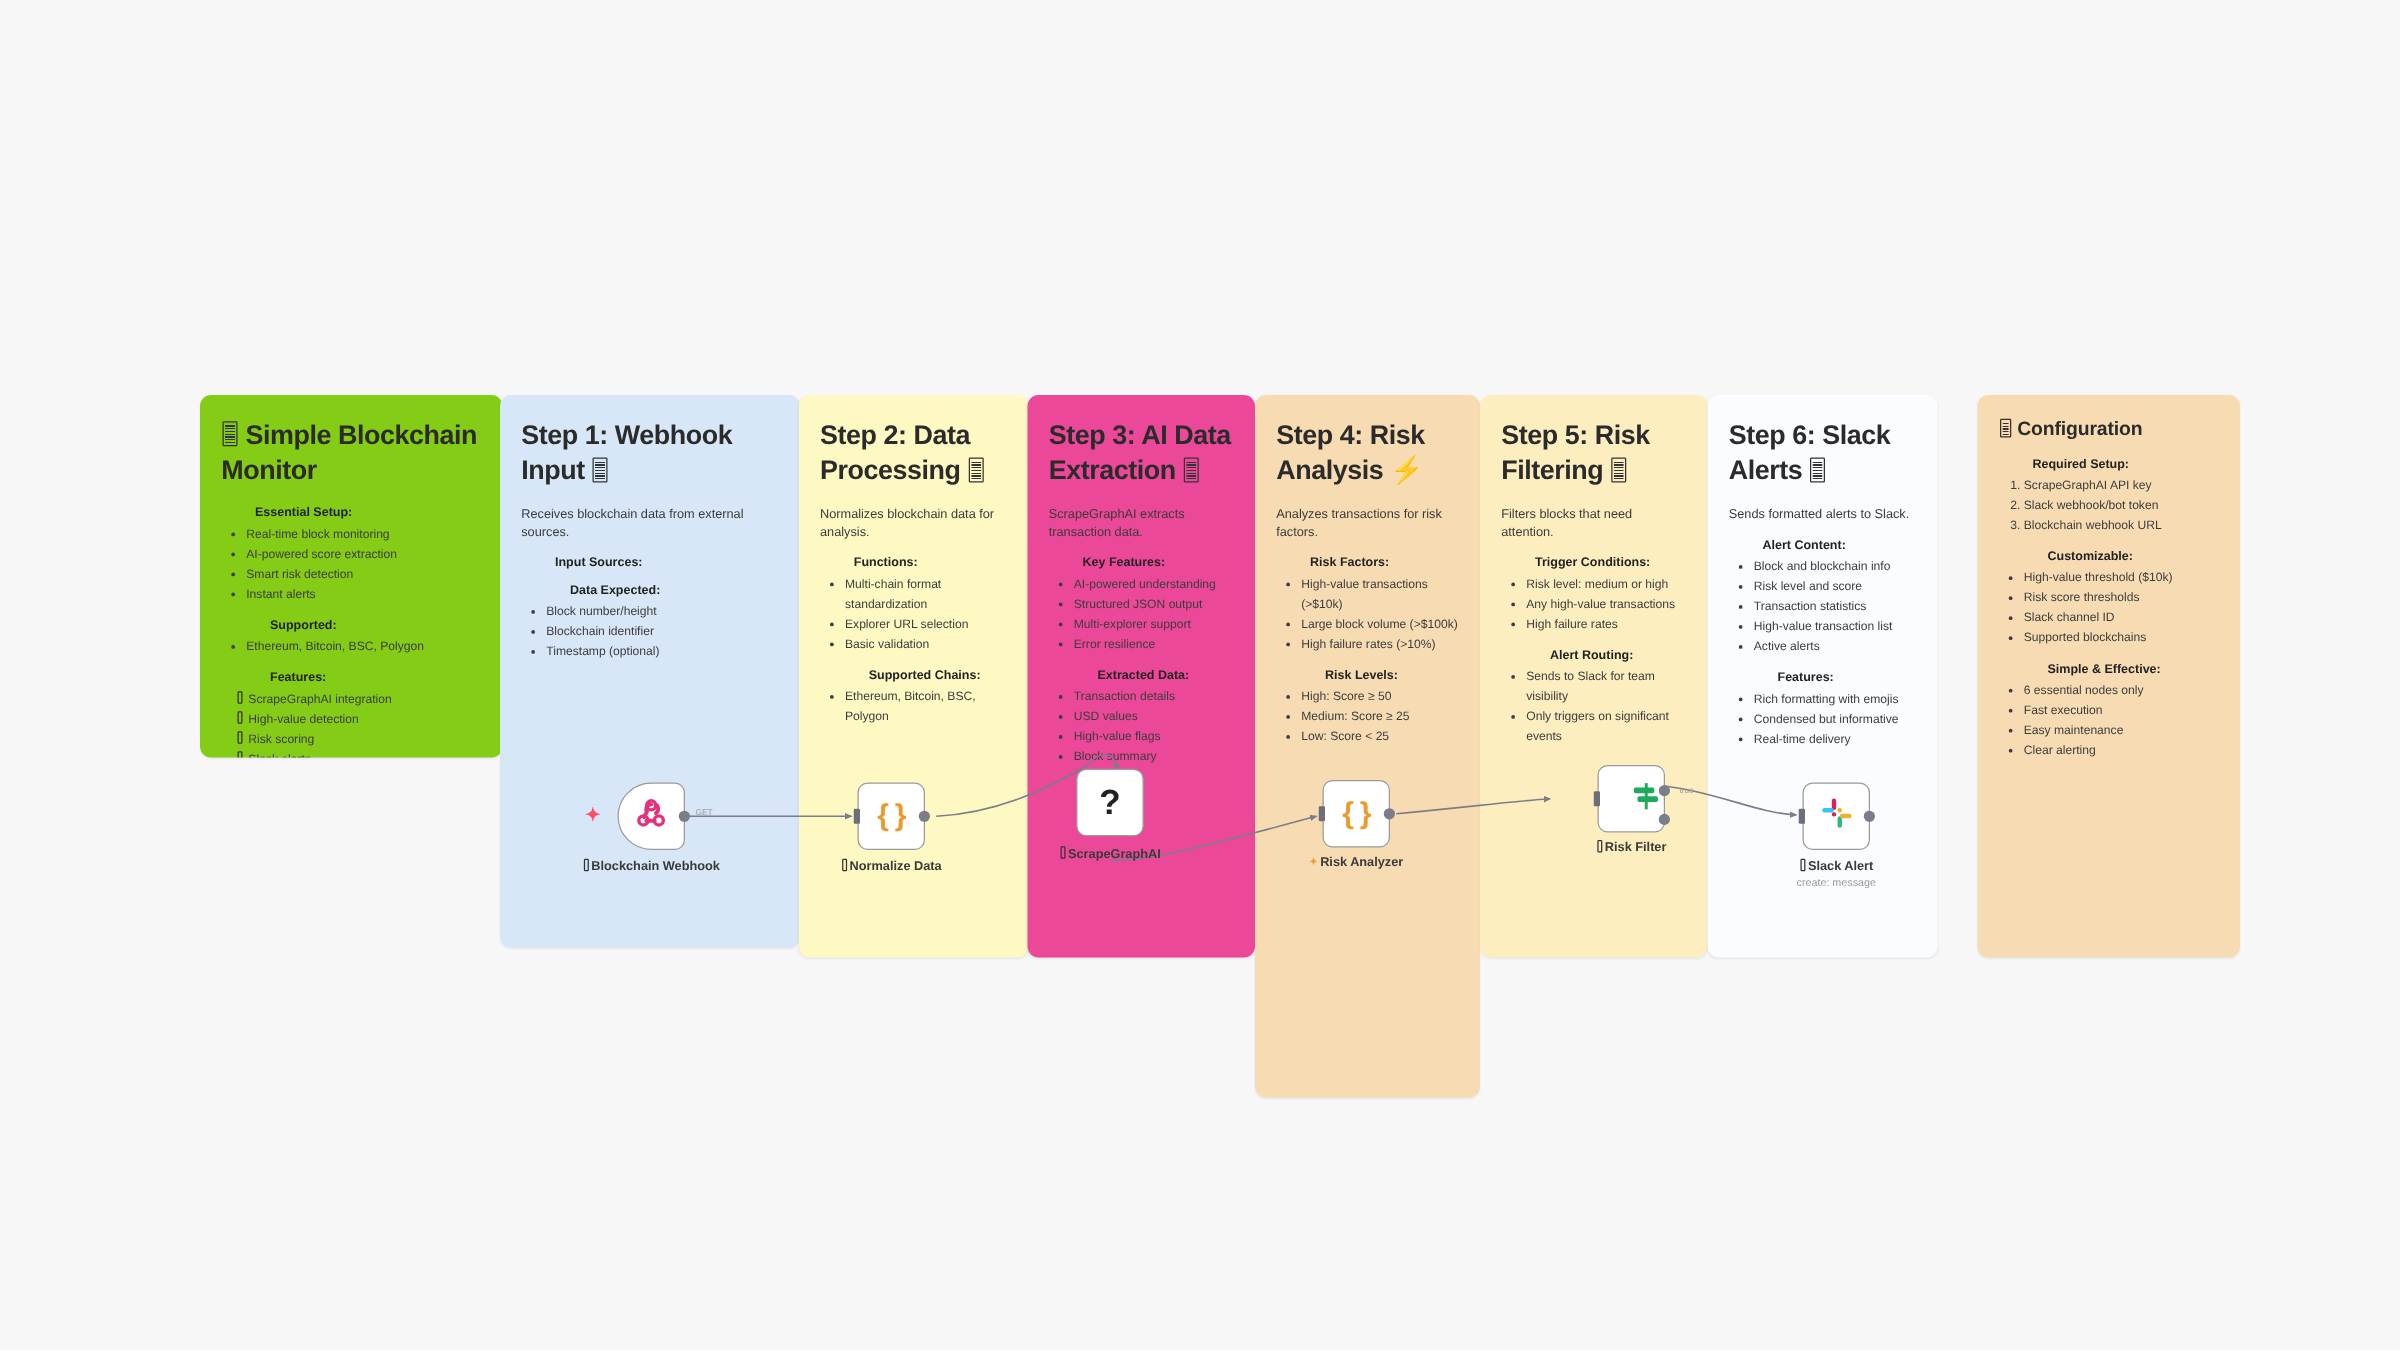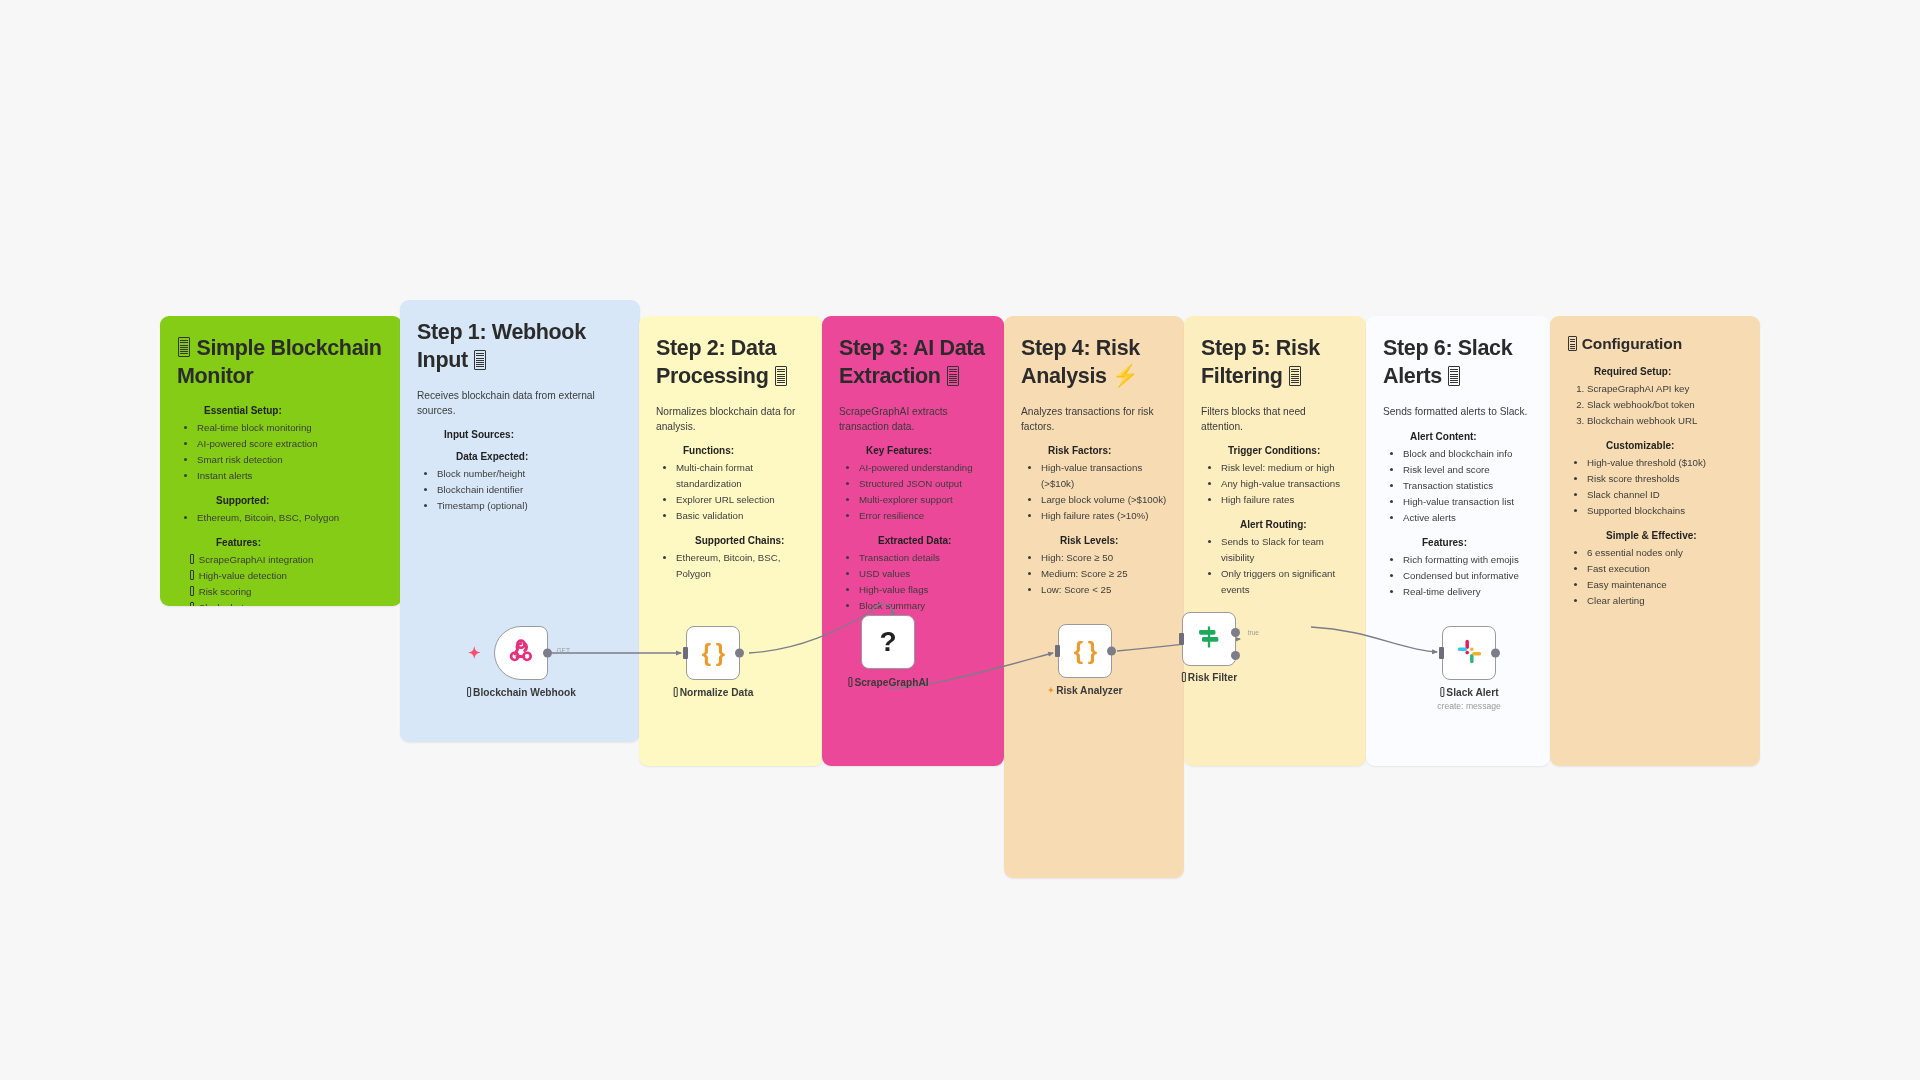--- a/index.html
+++ b/index.html
@@ -166,21 +166,21 @@
         <li>Ethereum, Bitcoin, BSC, Polygon</li>
       </ul>
       <div class="sec-head indented">Features:</div>
       <ul class="items plain">
         <li><span class="tofu tiny"></span> ScrapeGraphAI integration</li>
         <li><span class="tofu tiny"></span> High-value detection</li>
         <li><span class="tofu tiny"></span> Risk scoring</li>
         <li><span class="tofu tiny"></span> Slack alerts</li>
       </ul>
     </div>
-  <div class="panel" id="p-step1" style="left: 400px; top: 300px; width: 240px; height: 442px; background: rgb(215, 231, 247);">
+  <div class="panel" id="p-step1" style="left: 400px; top: 316px; width: 240px; height: 442px; background: rgb(215, 231, 247);">
       <div class="panel-title">Step 1: Webhook Input <span class="tofu"></span></div>
       <div class="lede">Receives blockchain data from external sources.</div>
       <div class="sec-head">Input Sources:</div>
       <div class="sec-head indented">Data Expected:</div>
       <ul class="items">
         <li>Block number/height</li>
         <li>Blockchain identifier</li>
         <li>Timestamp (optional)</li>
       </ul>
     </div>
@@ -258,21 +258,21 @@
         <li>High-value transaction list</li>
         <li>Active alerts</li>
       </ul>
       <div class="sec-head indented">Features:</div>
       <ul class="items">
         <li>Rich formatting with emojis</li>
         <li>Condensed but informative</li>
         <li>Real-time delivery</li>
       </ul>
     </div>
-  <div class="panel" id="p-config" style="left: 1550px; top: 316px; width: 210px; height: 450px; background: rgb(247, 220, 179);">
+  <div class="panel" id="p-config" style="left: 1582px; top: 316px; width: 210px; height: 450px; background: rgb(247, 220, 179);">
       <div class="panel-title small"><span class="tofu"></span> Configuration</div>
       <div class="sec-head">Required Setup:</div>
       <ol class="items">
         <li>ScrapeGraphAI API key</li>
         <li>Slack webhook/bot token</li>
         <li>Blockchain webhook URL</li>
       </ol>
       <div class="sec-head indented">Customizable:</div>
       <ul class="items">
         <li>High-value threshold ($10k)</li>
@@ -348,21 +348,21 @@
 
   <div class="node" style="left:1058px; top:624px;">
     <span class="braces">{ }</span>
     <span class="port in"></span>
     <span class="port out"></span>
     <span class="node-label">
       <span class="spark" style="position:relative; font-size:8px; color:#eb9a2e; top:-1px; margin-right:2px;">✦</span><span>Risk Analyzer</span>
     </span>
   </div>
 
-  <div class="node" style="left:1182px; top:612px;">
+  <div class="node" style="left:1278px; top:612px;justify-content:flex-end;">
     <span>
       <svg width="28" height="28" viewBox="0 0 24 24">
         <rect x="3.5" y="6" width="14" height="4" rx="1.2" fill="#1fa95c"></rect>
         <rect x="6" y="12" width="14" height="4" rx="1.2" fill="#1fa95c"></rect>
         <rect x="11" y="3" width="2" height="18" fill="#1fa95c"></rect>
       </svg>
     </span>
     <span class="port in"></span>
     <span class="port out" style="top:15px; transform:none;"></span>
     <span class="port-lbl" style="right:-24px; top:16px;">true</span>

